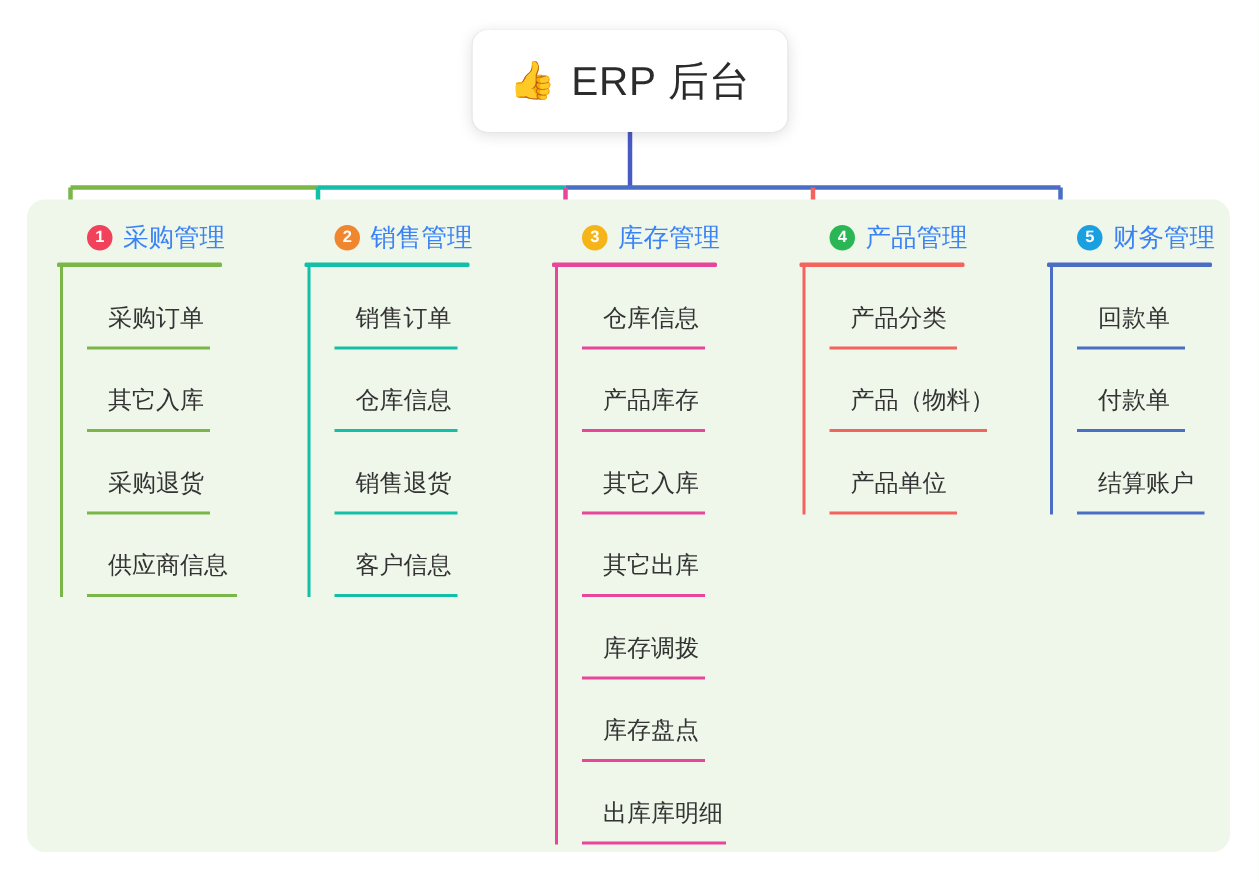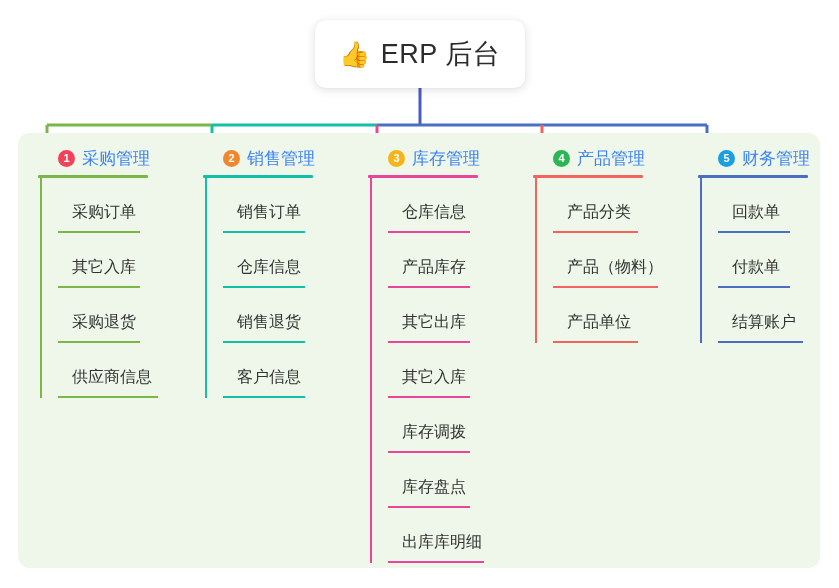--- a/index.html
+++ b/index.html
@@ -225,25 +225,25 @@
           <div class="spine" style="background: rgb(232, 70, 154); height: 385px; left: 2px;"></div>
           <div class="item">
             <span class="item-label">仓库信息</span>
             <div class="item-rule" style="width: 82px; background: rgb(232, 70, 154);"></div>
           </div>
           <div class="item">
             <span class="item-label">产品库存</span>
             <div class="item-rule" style="width: 82px; background: rgb(232, 70, 154);"></div>
           </div>
           <div class="item">
+            <span class="item-label">其它入库</span>
+            <div class="item-rule" style="width: 82px; background: rgb(232, 70, 154);"></div>
+          </div>
+          <div class="item">
             <span class="item-label">其它出库</span>
-            <div class="item-rule" style="width: 82px; background: rgb(232, 70, 154);"></div>
-          </div>
-          <div class="item">
-            <span class="item-label">其它入库</span>
             <div class="item-rule" style="width: 82px; background: rgb(232, 70, 154);"></div>
           </div>
           <div class="item">
             <span class="item-label">库存调拨</span>
             <div class="item-rule" style="width: 82px; background: rgb(232, 70, 154);"></div>
           </div>
           <div class="item">
             <span class="item-label">库存盘点</span>
             <div class="item-rule" style="width: 82px; background: rgb(232, 70, 154);"></div>
           </div>

